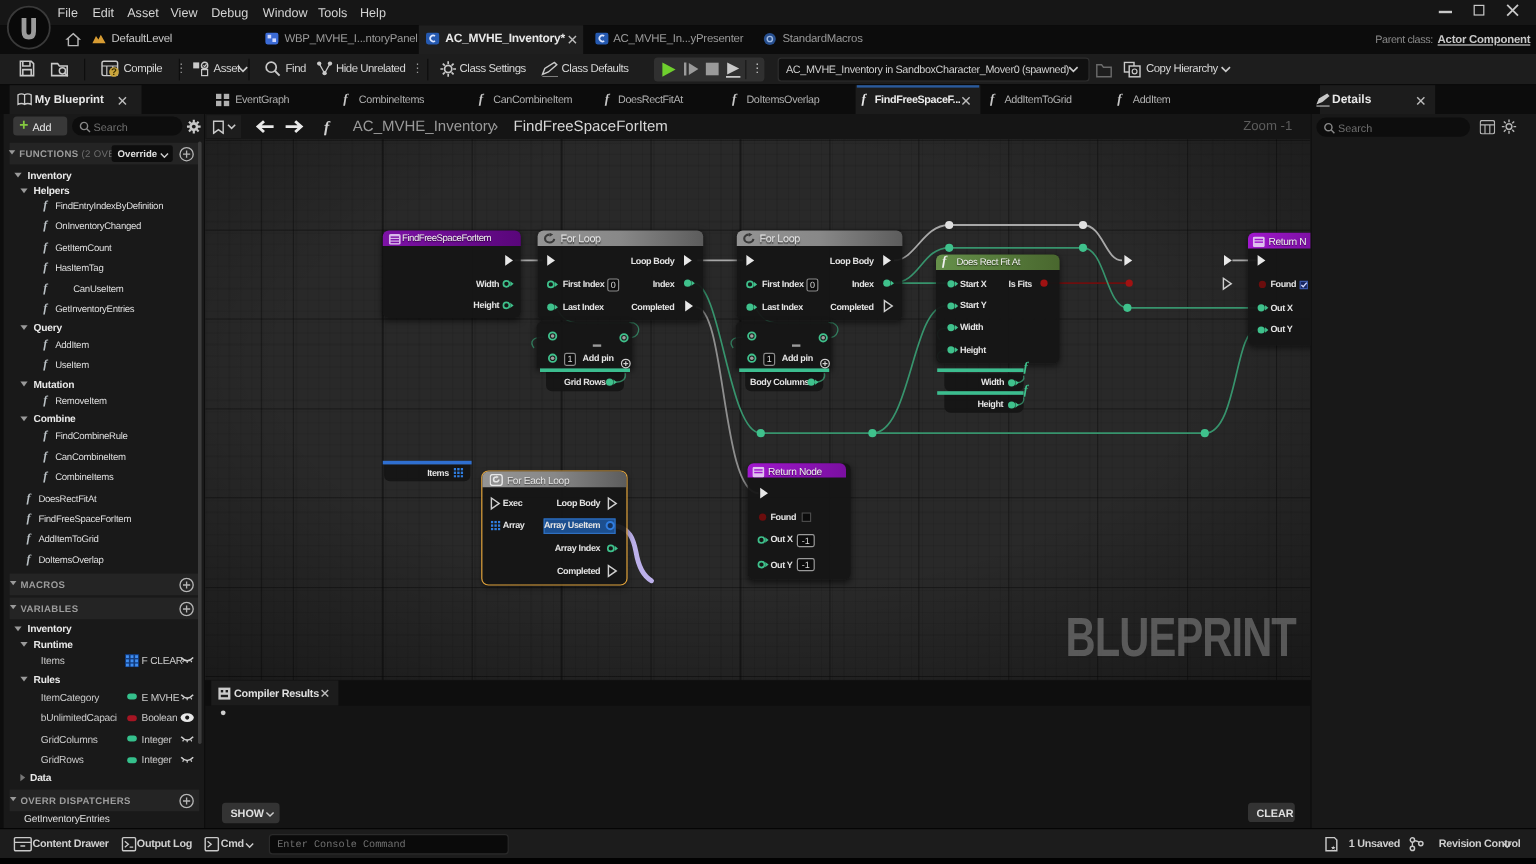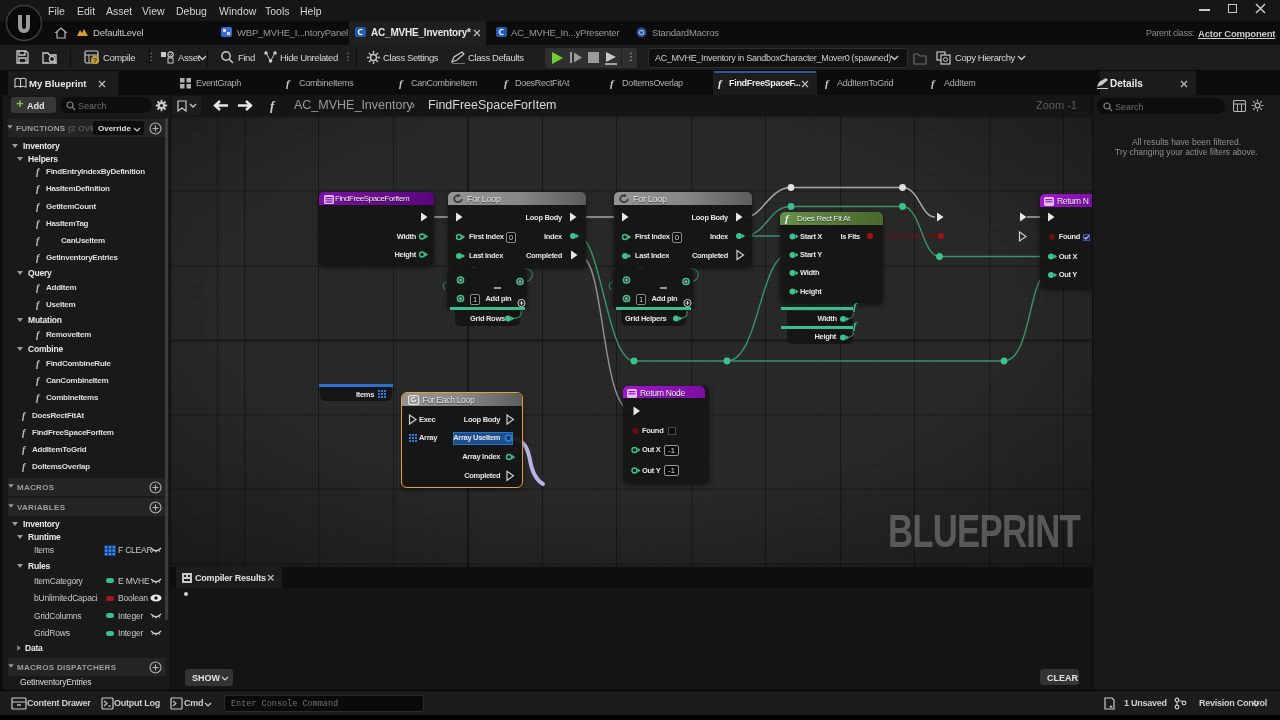--- a/index.html
+++ b/index.html
@@ -17,21 +17,21 @@
 .tbtxt { color:#d6d6d6; font-size:9.5px; top:52px; letter-spacing:-0.4px; }
 .tsep { top:49px; width:1px; height:18px; background:#0d0d0d; }
 #paneltabs { left:0; top:71px; width:1280px; height:24px; background:#0c0c0c; }
 .gtab { font-size:9px; color:#b0b0b0; top:78px; letter-spacing:-0.3px; }
 .gtabf { font-style:italic; font-family:"Liberation Serif",serif; color:#c8c8c8; font-weight:bold; font-size:11px; top:77px; }
 
 #sidebar { left:3px; top:95px; width:167px; height:595px; background:#191919; }
 .shead { left:5px; width:158px; height:18px; background:#242424; }
 .sheadtxt { color:#9d9d9d; font-size:8px; font-weight:bold; letter-spacing:0.3px; }
 .cat { color:#e9e9e9; font-size:8.5px; font-weight:bold; letter-spacing:-0.2px; }
-.fn { color:#dedede; font-size:8px; font-weight:bold; letter-spacing:-0.25px; }
+.fn { color:#dedede; font-size:8px; font-weight:normal; letter-spacing:-0.25px; }
 .fico { font-family:"Liberation Serif",serif; font-style:italic; font-weight:bold; color:#b9c0c4; font-size:10px; }
 .arr { width:0; height:0; border-left:3.5px solid transparent; border-right:3.5px solid transparent; border-top:4px solid #9a9a9a; }
 .arrR { width:0; height:0; border-top:3.5px solid transparent; border-bottom:3.5px solid transparent; border-left:4px solid #777; }
 .pill { width:8px; height:5px; border-radius:2.5px; background:#35c08c; }
 .vtxt { color:#c9c9c9; font-size:8.5px; letter-spacing:-0.2px; }
 
 #graph { left:171px; top:95px; width:921px; height:472px; background:#222; overflow:hidden; }
 #bcrumb { left:0; top:0; width:921px; height:21px; background:#151515; }
 #grid { left:0; top:21px; width:921px; height:451px;
   background-color:#292929;
@@ -247,21 +247,21 @@
       <path d="M1,11.5 L12,11.5" stroke="#c9c9c9"></path>
     </svg>
 <div class="abs" style="left:1110px;top:78px;font-size:10px;color:#e8e8e8;font-weight:bold">Details</div>
 <svg class="abs" style="left:1180px;top:80px" width="8" height="8">
       <path d="M1,1 L7,7 M7,1 L1,7" stroke="#bbb" stroke-width="1.2"></path>
     </svg>
 
 <div id="sidebar" class="abs">
 <div class="abs" style="left:8px;top:2px;width:45px;height:16px;background:#383838;border-radius:3px"></div>
 <div class="abs" style="left:13px;top:1px;font-size:13px;color:#84c940;font-weight:bold">+</div>
-<div class="abs" style="left:24px;top:6px;font-size:9px;color:#e8e8e8;font-weight:bold">Add</div>
+<div class="abs" style="left:24px;top:6px;font-size:9px;color:#e8e8e8;font-weight:normal">Add</div>
 <div class="abs" style="left:57px;top:2px;width:92px;height:16px;background:#0d0d0d;border-radius:8px"></div>
 <svg class="abs" style="left:63px;top:6px" width="10" height="10">
         <circle cx="4" cy="4" r="3" fill="none" stroke="#888" stroke-width="1.2"></circle>
         <path d="M6.2,6.2 L9,9" stroke="#888" stroke-width="1.2"></path>
       </svg>
 <div class="abs" style="left:75px;top:6px;font-size:9px;color:#6e6e6e">Search</div>
 <svg class="abs" style="left:152px;top:4px" width="13" height="13">
         <circle cx="6.5" cy="6.5" r="3.8" fill="#c9c9c9"></circle>
         <circle cx="6.5" cy="6.5" r="1.6" fill="#191919"></circle>
         <g stroke="#c9c9c9" stroke-width="1.8">
@@ -282,21 +282,21 @@
         <circle cx="6.5" cy="6.5" r="5.5" fill="none" stroke="#b5b5b5" stroke-width="1.1"></circle>
         <path d="M6.5,3.5 L6.5,9.5 M3.5,6.5 L9.5,6.5" stroke="#b5b5b5" stroke-width="1.1"></path>
       </svg>
       <div class="abs arr" style="left:9px;top:48.5px"></div>
       <div class="abs cat" style="left:20px;top:45.5px">Inventory</div>
       <div class="abs arr" style="left:14px;top:61.5px"></div>
       <div class="abs cat" style="left:25px;top:58.5px">Helpers</div>
       <div class="abs fico" style="left:33px;top:71.0px">f</div>
       <div class="abs fn" style="left:43px;top:72.0px">FindEntryIndexByDefinition</div>
       <div class="abs fico" style="left:33px;top:88.25px">f</div>
-      <div class="abs fn" style="left:43px;top:89.25px">HasItemDefinition</div>
+      <div class="abs fn" style="left:43px;top:89.25px">OnInventoryChanged</div>
       <div class="abs fico" style="left:33px;top:105.5px">f</div>
       <div class="abs fn" style="left:43px;top:106.5px">GetItemCount</div>
       <div class="abs fico" style="left:33px;top:122.75px">f</div>
       <div class="abs fn" style="left:43px;top:123.75px">HasItemTag</div>
       <div class="abs fico" style="left:33px;top:140.0px">f</div>
       <div class="abs fn" style="left:58px;top:141.0px">CanUseItem</div>
       <div class="abs fico" style="left:33px;top:157.25px">f</div>
       <div class="abs fn" style="left:43px;top:158.25px">GetInventoryEntries</div>
       <div class="abs arr" style="left:14px;top:176px"></div>
       <div class="abs cat" style="left:25px;top:173px">Query</div>
@@ -395,21 +395,21 @@
       <svg class="abs" style="left:147px;top:535px" width="12" height="7">
         <path d="M1,1 Q6,6.5 11,1" stroke="#d0d0d0" stroke-width="1.3" fill="none"></path>
         <path d="M3,3.4 L2.2,4.8 M6,4 L6,5.6 M9,3.4 L9.8,4.8" stroke="#d0d0d0" stroke-width="1"></path>
       </svg>
       <div class="abs arrR" style="left:14px;top:550px"></div>
       <div class="abs cat" style="left:22px;top:548px">Data</div>
       <div class="abs shead" style="top:563px"></div>
       <div class="abs" style="left:5px;top:569px">
         <div class="arr" style="transform:scale(0.9)"></div>
       </div>
-      <div class="abs sheadtxt" style="left:14px;top:568px">MACROS DISPATCHERS</div>
+      <div class="abs sheadtxt" style="left:14px;top:568px">OVERR DISPATCHERS</div>
       <svg class="abs" style="left:146px;top:566px" width="13" height="13">
         <circle cx="6.5" cy="6.5" r="5.5" fill="none" stroke="#b5b5b5" stroke-width="1.1"></circle>
         <path d="M6.5,3.5 L6.5,9.5 M3.5,6.5 L9.5,6.5" stroke="#b5b5b5" stroke-width="1.1"></path>
       </svg>
       <div class="abs vtxt" style="left:17px;top:582px;color:#dedede">GetInventoryEntries</div>
       <div class="abs" style="left:162px;top:23px;width:3px;height:502px;background:#3c3c3c;border-radius:2px"></div>
     </div>
 <div id="graph" class="abs">
       <div id="bcrumb" class="abs"></div>
 <div class="abs" style="left:1px;top:1px;width:29px;height:19px;background:#1d1d1d"></div>
@@ -502,21 +502,21 @@
       <div class="abs" style="left:278.5px;top:211.6px;width:75px;height:3px;background:#3cbd8f;z-index:3"></div>
       <div class="abs" style="left:284px;top:214.5px;width:65px;height:16.5px;background:rgba(20,20,20,0.9);border-radius:0 0 5px 5px;z-index:1"></div>
       <div class="node" style="left:442px;top:173px;width:80px;height:39px;border-radius:5px 5px 0 0">
         <div style="position:absolute;left:47px;top:19px;width:7px;height:2px;background:#9a9a9a"></div>
         <div class="ibox" style="left:23px;top:25.5px;width:10px;height:11px;line-height:10px">1</div>
         <div class="plbl" style="left:38.5px;top:26px">Add pin</div>
       </div>
       <div class="abs" style="left:444.5px;top:211.6px;width:75px;height:3px;background:#3cbd8f;z-index:3"></div>
       <div class="abs" style="left:450px;top:214.5px;width:65px;height:16.5px;background:rgba(20,20,20,0.9);border-radius:0 0 5px 5px;z-index:1"></div>
       <div class="abs plbl" style="left:299px;top:219px;z-index:3">Grid Rows</div>
-      <div class="abs plbl" style="left:454px;top:219px;z-index:3">Grid Helpers</div>
+      <div class="abs plbl" style="left:454px;top:219px;z-index:3">Body Columns</div>
       <div class="node" style="left:609px;top:116.5px;width:103px;height:91px;">
         <div class="nhead" style="right:0;height:13px;background:linear-gradient(90deg,#65904a,#49672e)"></div>
         <div style="position:absolute;left:5px;top:0px;font-family:'Liberation Serif',serif;font-style:italic;font-weight:bold;font-size:11px;color:#f0f0f0">f</div>
         <div class="htxt" style="left:17px;color:#efefef;font-size:8px;letter-spacing:-0.3px;top:2px">Does Rect Fit At</div>
         <div class="plbl" style="left:20px;top:20px;color:#e4e4e4">Start X</div>
         <div class="plbl" style="left:20px;top:38.5px;color:#e4e4e4">Start Y</div>
         <div class="plbl" style="left:20px;top:56.5px;color:#e4e4e4">Width</div>
         <div class="plbl" style="left:20px;top:75px;color:#e4e4e4">Height</div>
         <div class="plbl" style="right:23px;top:20px;color:#e4e4e4">Is Fits</div>
       </div>
@@ -724,21 +724,20 @@
       </svg>
 <div class="abs" style="left:22px;top:7px;font-size:9px;color:#6e6e6e">Search</div>
 <svg class="abs" style="left:140px;top:5px" width="13" height="12">
         <rect x="0.5" y="0.5" width="12" height="11" rx="1.5" fill="none" stroke="#b5b5b5" stroke-width="1.1"></rect>
         <path d="M0.5,4 L12.5,4 M4.5,4 L4.5,11.5 M8.5,4 L8.5,11.5" stroke="#b5b5b5" stroke-width="1"></path>
       </svg>
 <svg class="abs" style="left:158px;top:4px" width="13" height="13">
         <circle cx="6.5" cy="6.5" r="2.4" fill="none" stroke="#b5b5b5" stroke-width="1.2"></circle>
         <path d="M6.5,0.5 L6.5,2.8 M6.5,10.2 L6.5,12.5 M0.5,6.5 L2.8,6.5 M10.2,6.5 L12.5,6.5 M2.2,2.2 L3.8,3.8 M9.2,9.2 L10.8,10.8 M10.8,2.2 L9.2,3.8 M3.8,9.2 L2.2,10.8" stroke="#b5b5b5" stroke-width="1.2"></path>
       </svg>
-<div class="abs" style="left:0;top:42px;width:187px;text-align:center;font-size:8.5px;color:#909090">All results have been filtered.<br>Try changing your active filters above.</div>
 </div>
 <div id="status" class="abs">
 <svg class="abs" style="left:11px;top:6px" width="16" height="13">
         <rect x="1" y="1" width="14" height="11" rx="1" fill="none" stroke="#c9c9c9" stroke-width="1.2"></rect>
         <path d="M1,5 L15,5" stroke="#c9c9c9"></path>
         <path d="M6,8 L10,8" stroke="#c9c9c9" stroke-width="1.4"></path>
       </svg>
 <div class="abs sbtxt" style="left:27px;top:7px">Content Drawer</div>
 <svg class="abs" style="left:101px;top:6px" width="13" height="13">
         <rect x="1" y="1" width="11" height="11" rx="1" fill="none" stroke="#c9c9c9" stroke-width="1.2"></rect>

